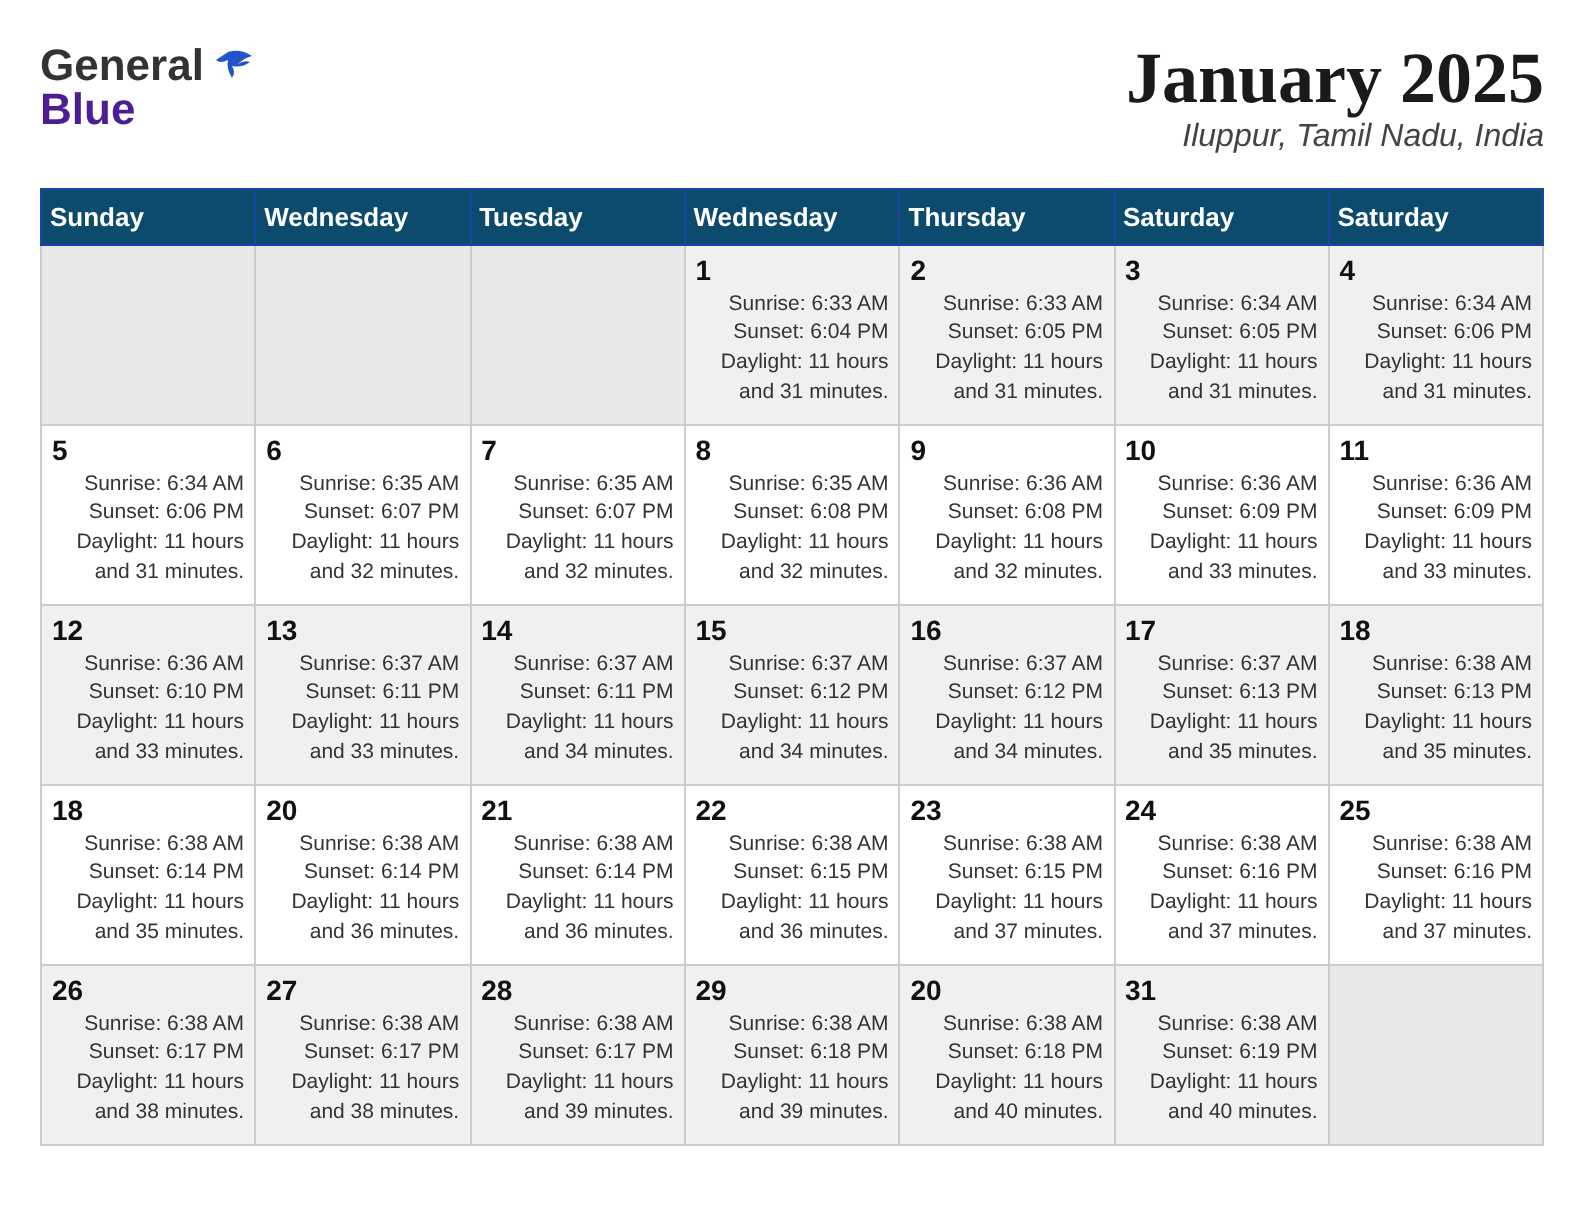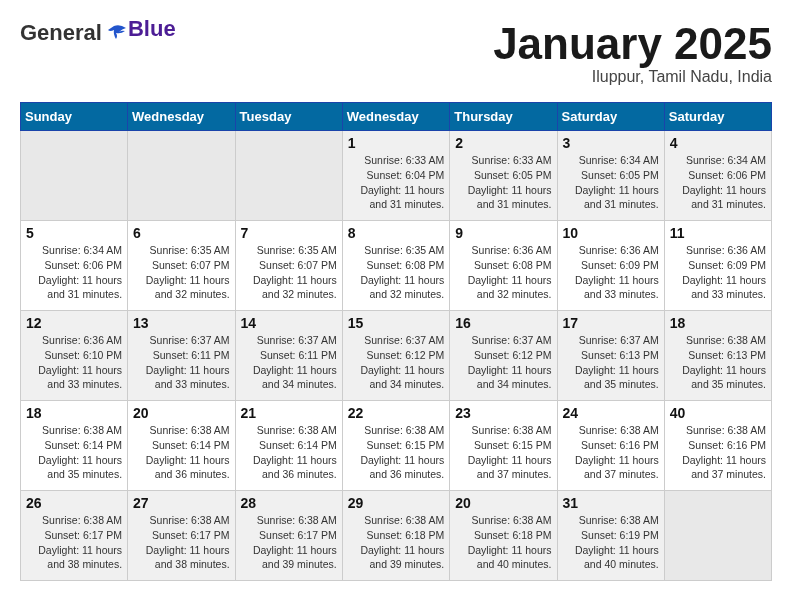--- a/index.html
+++ b/index.html
@@ -11,43 +11,45 @@
       padding: 20px;
     }
     .header {
       display: flex;
       justify-content: space-between;
       align-items: flex-start;
       margin-bottom: 16px;
     }
     .logo {
       display: flex;
-      flex-direction: row;
+      flex-direction: column;
       align-items: flex-start;
     }
     .title-block {
       text-align: right;
     }
     .month-title {
-      font-size: 44px;
+      font-size: 36px;
       font-weight: bold;
       color: #1a1a1a;
       line-height: 1.1;
+      font-family: Liberation Serif, serif;
     }
     .location {
       font-size: 16px;
       color: #444;
+      font-style: italic;
     }
     .calendar {
       width: 100%;
       border-collapse: collapse;
       border: 1px solid #ccc;
     }
     .calendar th {
-      background: #0369a1;
+      background: #0c4a6e;
       color: #fff;
       font-size: 13px;
       font-weight: bold;
       padding: 6px 4px;
       text-align: left;
       border: 1px solid #1a44aa;
     }
     .calendar td {
       vertical-align: top;
       border: 1px solid #ccc;
@@ -211,21 +213,21 @@
         </td>
         <td>
           <span class="day-num">23</span>
           <div class="day-info">Sunrise: 6:38 AM<br>Sunset: 6:15 PM<br>Daylight: 11 hours and 37 minutes.</div>
         </td>
         <td>
           <span class="day-num">24</span>
           <div class="day-info">Sunrise: 6:38 AM<br>Sunset: 6:16 PM<br>Daylight: 11 hours and 37 minutes.</div>
         </td>
         <td>
-          <span class="day-num">40</span>
+          <span class="day-num">25</span>
           <div class="day-info">Sunrise: 6:38 AM<br>Sunset: 6:16 PM<br>Daylight: 11 hours and 37 minutes.</div>
         </td>
       </tr>
       <tr class="row-shaded">
         <td>
           <span class="day-num">26</span>
           <div class="day-info">Sunrise: 6:38 AM<br>Sunset: 6:17 PM<br>Daylight: 11 hours and 38 minutes.</div>
         </td>
         <td>
           <span class="day-num">27</span>

